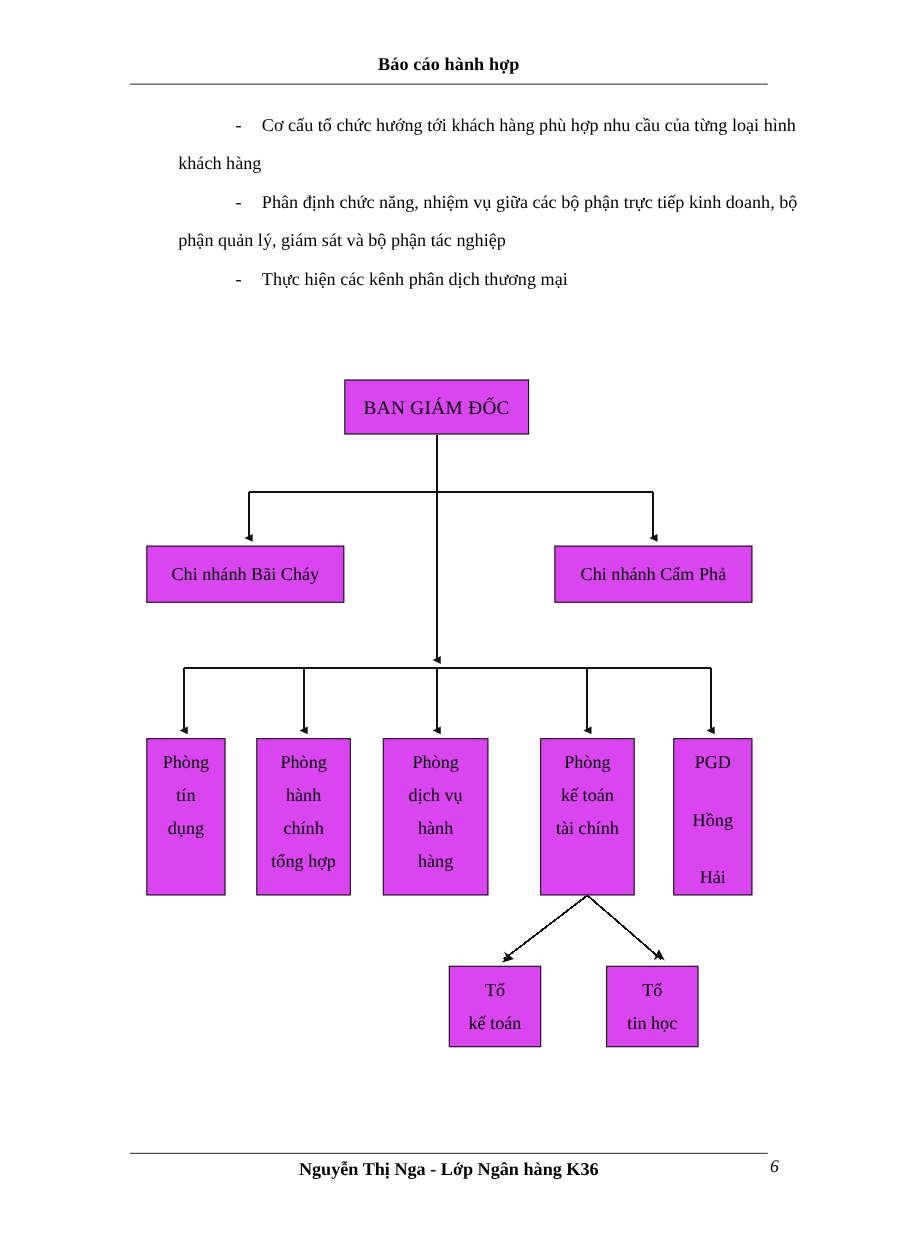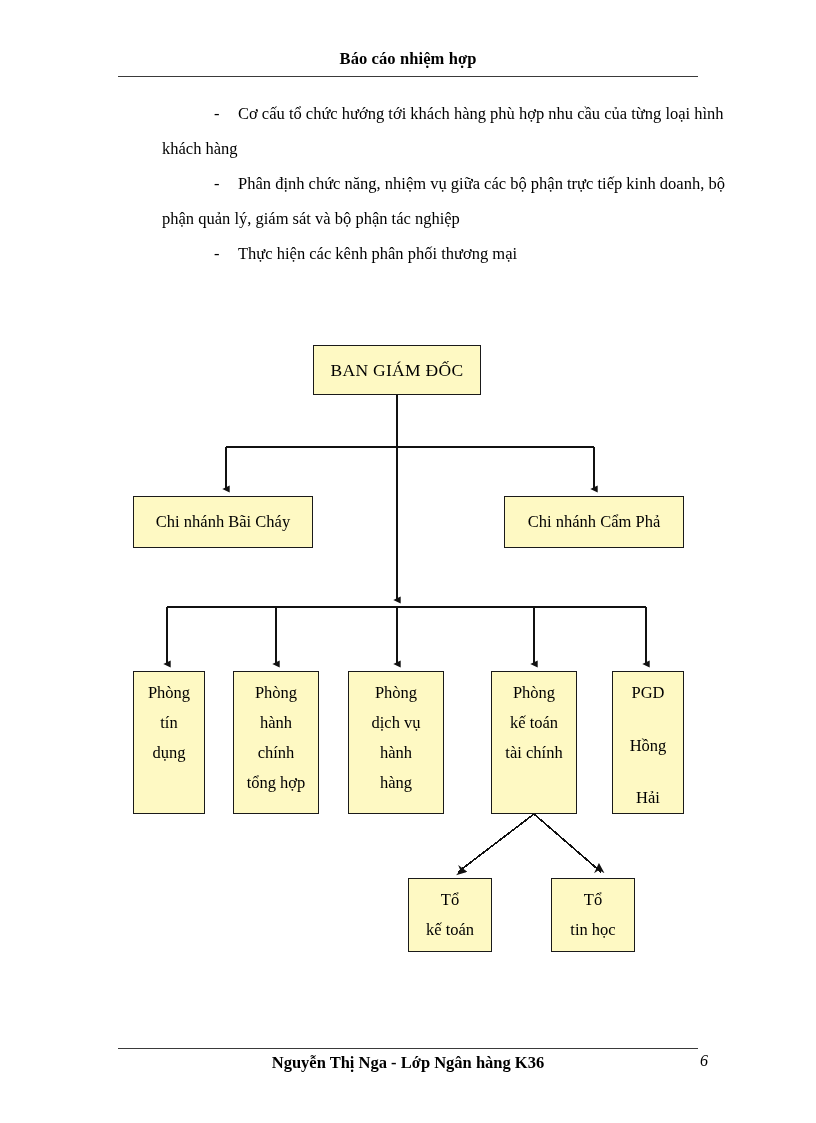--- a/index.html
+++ b/index.html
@@ -80,21 +80,21 @@
     top: 0;
     width: 816px;
     height: 1123px;
     pointer-events: none;
   }
   .chart svg { display: block; }
 
   .node {
     position: absolute;
     border: 1.4px solid #1a1a1a;
-    background: #fef9c3;
+    background: #d946ef;
     box-sizing: border-box;
     display: flex;
     flex-direction: column;
     align-items: center;
     justify-content: flex-start;
     text-align: center;
     font-size: 16.5px;
     line-height: 30px;
     padding-top: 6px;
   }
@@ -150,30 +150,30 @@
     font-size: 16px;
     font-style: italic;
   }
 </style>
 </head>
 <body>
 
 <div class="page">
 
   <div class="header">
-    <div class="header-title">Báo cáo nhiệm hợp</div>
+    <div class="header-title">Báo cáo hành hợp</div>
   </div>
   <div class="header-rule"></div>
 
   <div class="body-block">
     <p class="para"><span class="bullet-indent"></span><span class="dash">-</span><span>Cơ cấu tổ chức hướng tới khách hàng phù hợp nhu cầu của từng loại hình</span></p>
     <p class="para para-nowrap"><span>khách hàng</span></p>
     <p class="para"><span class="bullet-indent"></span><span class="dash">-</span><span>Phân định chức năng, nhiệm vụ giữa các bộ phận trực tiếp kinh doanh, bộ</span></p>
     <p class="para para-nowrap"><span>phận quản lý, giám sát và bộ phận tác nghiệp</span></p>
-    <p class="para para-nowrap"><span class="bullet-indent"></span><span class="dash">-</span><span>Thực hiện các kênh phân phối thương mại</span></p>
+    <p class="para para-nowrap"><span class="bullet-indent"></span><span class="dash">-</span><span>Thực hiện các kênh phân dịch thương mại</span></p>
   </div>
 
   <div class="chart">
     <svg width="816" height="1123" viewBox="0 0 816 1123" xmlns="http://www.w3.org/2000/svg">
       <defs>
         <marker id="arrow" markerWidth="9" markerHeight="9" refX="4.2" refY="4.3" orient="auto" markerUnits="userSpaceOnUse">
           <path d="M0.6,0.6 L7.8,0.6 L4.2,8.0 Z" fill="#111111"></path>
         </marker>
         <marker id="arrowdiag" markerWidth="11" markerHeight="11" refX="7.5" refY="5.5" orient="auto" markerUnits="userSpaceOnUse">
           <path d="M0,0 L11,4.2 L4.6,5.4 L3.1,11 Z" fill="#111111"></path>

